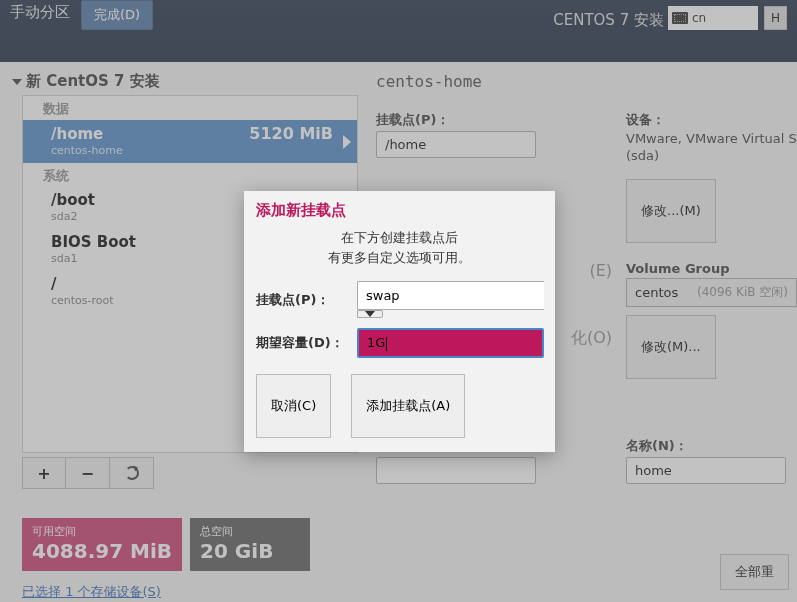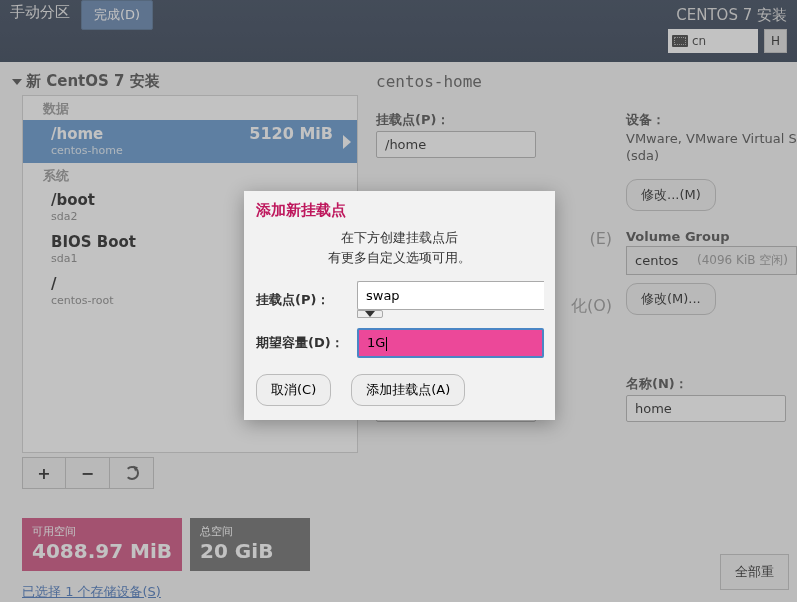--- a/index.html
+++ b/index.html
@@ -3,21 +3,21 @@
   <meta charset="utf-8">
   <style>
     * { box-sizing: border-box; margin: 0; padding: 0; font-family: "DejaVu Sans", "Cantarell", sans-serif; }
     body { width: 797px; height: 602px; background: #f5f5f5; overflow: hidden; position: relative; }
     
     
     .topbar { background: linear-gradient(to bottom, #1a2940, #122138); height: 62px; display: flex; justify-content: space-between; align-items: flex-start; padding: 0 10px 0 6px; color: #ddd; }
     .topbar-left { display: flex; flex-direction: row; gap: 1px; }
     .header-title { font-size: 15px; color: #e8e8e8; padding: 3px 4px 2px; }
     .done-btn { background: #4a6fa0; border: 1px solid #3a5a80; color: #fff; padding: 5px 12px; font-size: 13px; border-radius: 2px; cursor: pointer; margin-left: 6px; }
-    .topbar-right { display: flex; flex-direction: column; align-items: flex-end; gap: 4px; padding-top: 6px; }
+    .topbar-right { display: flex; flex-direction: row; align-items: flex-end; gap: 4px; padding-top: 6px; }
     .installer-title { font-size: 15px; color: #ddd; }
     .lang-row { display: flex; gap: 6px; }
     .lang-box { background: #fff; color: #222; padding: 2px 10px 2px 4px; font-size: 12px; display: flex; align-items: center; gap: 4px; min-width: 90px; height: 24px; }
     .kb-icon { width: 16px; height: 12px; background: #222; border-radius: 1px; position: relative; }
     .kb-icon::after { content: ""; position: absolute; inset: 2px; border: 1px dotted #fff; border-radius: 1px; opacity: 0.6; }
     .help-btn { background: #ddd; border: 1px solid #bbb; padding: 2px 6px; font-size: 12px; height: 24px; }
     
     
     .mainarea { display: flex; padding: 8px 0 0 8px; height: 450px; }
     
@@ -43,21 +43,21 @@
     .reload-icon { display: inline-block; width: 14px; height: 14px; border: 2px solid #333; border-radius: 50%; border-left-color: transparent; position: relative; }
     .reload-icon::after { content: ""; position: absolute; top: -3px; right: -1px; width: 0; height: 0; border-left: 4px solid #333; border-top: 3px solid transparent; border-bottom: 3px solid transparent; transform: rotate(-20deg); }
     
     
     .rightcol { flex: 1; padding: 0 0 0 18px; }
     .detail-title { font-family: monospace; font-size: 16px; color: #444; font-weight: 400; padding-top: 2px; }
     .form-grid { display: grid; grid-template-columns: 240px 1fr; gap: 0 10px; margin-top: 20px; }
     .form-label { font-size: 13px; font-weight: 700; color: #333; margin-bottom: 2px; }
     .text-input { border: 1px solid #aaa; background: #fff; padding: 5px 8px; font-size: 13px; width: 160px; border-radius: 2px; }
     .device-info { font-size: 13px; color: #333; line-height: 1.3; }
-    .btn { border: 1px solid #bbb; background: #eee; padding: 6px 14px; font-size: 13px; border-radius: 11px; cursor: pointer; }
+    .btn { border: 1px solid #bbb; background: #eee; padding: 22px 14px; font-size: 13px; border-radius: 0; cursor: pointer; }
     .form-block { margin-bottom: 18px; }
     .dim { color: #888; }
     .vg-select { border: 1px solid #aaa; background: #eee; padding: 5px 8px; font-size: 13px; display: flex; justify-content: space-between; align-items: center; min-width: 170px; }
     .vg-info { color: #888; font-size: 12px; }
     
     
     .bottom-area { display: flex; align-items: center; gap: 8px; padding: 6px 8px 4px 22px; }
     .space-card { padding: 6px 10px 8px; min-width: 120px; }
     .space-card.avail { background: #c6336b; color: #fff; }
     .space-card.total { background: #555; color: #fff; }
@@ -69,21 +69,21 @@
     
     .overlay { position: absolute; inset: 0; background: rgba(120,120,120,0.45); }
     .dialog { position: absolute; left: 244px; top: 191px; width: 311px; background: #f2f2f2; box-shadow: 0 4px 18px rgba(0,0,0,0.3); padding: 0; }
     .dialog-title { font-size: 15px; font-weight: 700; color: #be185d; padding: 10px 12px 2px; }
     .dialog-desc { font-size: 13px; color: #333; text-align: center; padding: 6px 20px 14px; line-height: 1.5; }
     .dialog-form { display: grid; grid-template-columns: 95px 1fr; gap: 10px 6px; padding: 0 12px 16px; align-items: center; }
     .dlabel { font-size: 13px; font-weight: 700; color: #333; text-align: left; }
     .dselect { display: flex; flex-direction: column; }
     .dselect-input { border: 1px solid #aaa; border-right: none; background: #fff; padding: 6px 8px; font-size: 13px; flex: 1; border-radius: 2px 0 0 2px; }
     .dselect-btn { border: 1px solid #aaa; background: #eee; width: 26px; display: flex; align-items: center; justify-content: center; border-radius: 0 2px 2px 0; }
-    .dinput { border: 2px solid #4a86c5; background: #ec4899; padding: 5px 8px; font-size: 13px; width: 100%; border-radius: 2px; }
+    .dinput { border: 2px solid #4a86c5; background: #be185d; padding: 5px 8px; font-size: 13px; width: 100%; border-radius: 2px; }
     .dialog-buttons { display: flex; gap: 20px; padding: 0 12px 14px; }
     .cursor-line { display: inline-block; width: 1px; height: 14px; background: #000; vertical-align: middle; margin-left: 1px; }
   </style>
 </head>
 <body>
 
 <div class="topbar">
   <div class="topbar-left">
     <div class="header-title">手动分区</div>
     <button class="done-btn">完成(D)</button>

